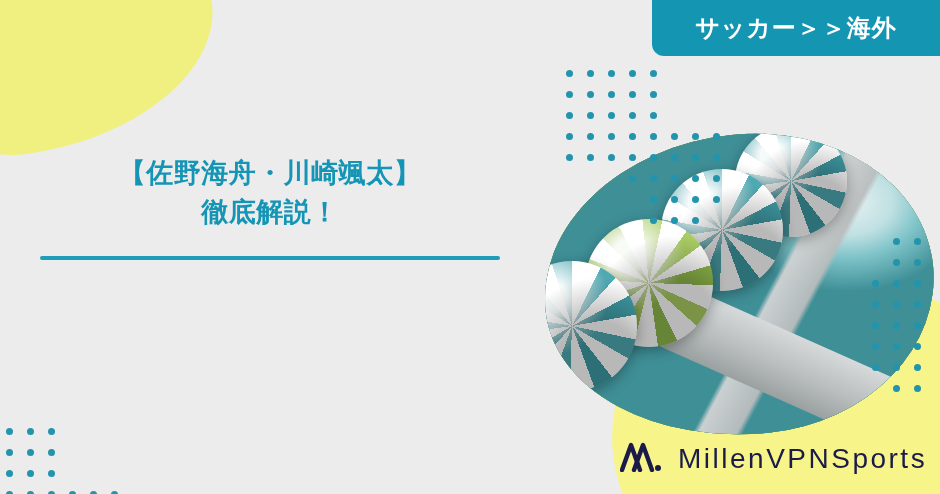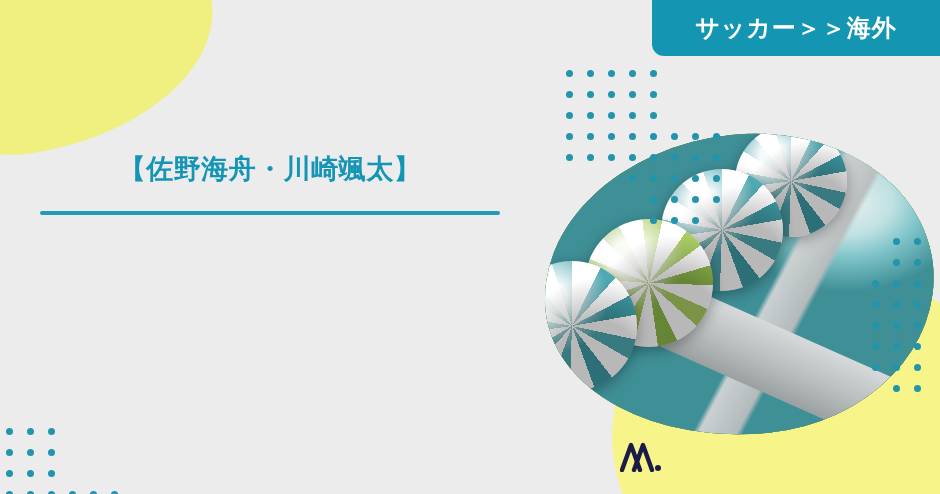--- a/index.html
+++ b/index.html
@@ -142,24 +142,25 @@
     justify-content:center;
     color:#ffffff;
     font-size:24px;
     font-weight:bold;
     letter-spacing:1px;
   }
 
   
   .text-block {
     position:absolute;
-    left:0; top:150px;
+    left:0; top:156px;
     width:540px;
     text-align:center;
     padding:0 22px;
+    font-family:Liberation Mono, monospace;
   }
   .title {
     color:#1595b5;
     font-size:27px;
     font-weight:bold;
     line-height:1.45;
     letter-spacing:.5px;
   }
   .divider {
     width:460px;
@@ -300,27 +301,29 @@
       <span class="dot" style="left: 105px; top: 63px;"></span>
     </div>
 
   <div class="badge">
     <span>サッカー＞＞海外</span>
   </div>
 
   <div class="text-block">
     <div class="title">
       <div>【佐野海舟・川崎颯太】</div>
+      <div>徹底解説！</div>
     </div>
     <div class="divider"></div>
   </div>
 
   <div class="logo">
     <span class="logo-mark">
       <svg width="44" height="30" viewBox="0 0 44 30" xmlns="http://www.w3.org/2000/svg">
         <path d="M2 28 L11 3 L20 28" fill="none" stroke="#1b1b49" stroke-width="4.4" stroke-linecap="round" stroke-linejoin="round"></path>
         <path d="M14 28 L23 3 L32 28" fill="none" stroke="#1b1b49" stroke-width="4.4" stroke-linecap="round" stroke-linejoin="round"></path>
         <circle cx="38" cy="26" r="3" fill="#1b1b49"></circle>
       </svg>
     </span>
+    <span class="logo-text">MillenVPNSports</span>
   </div>
 
 </div>
 
 </body></html>

